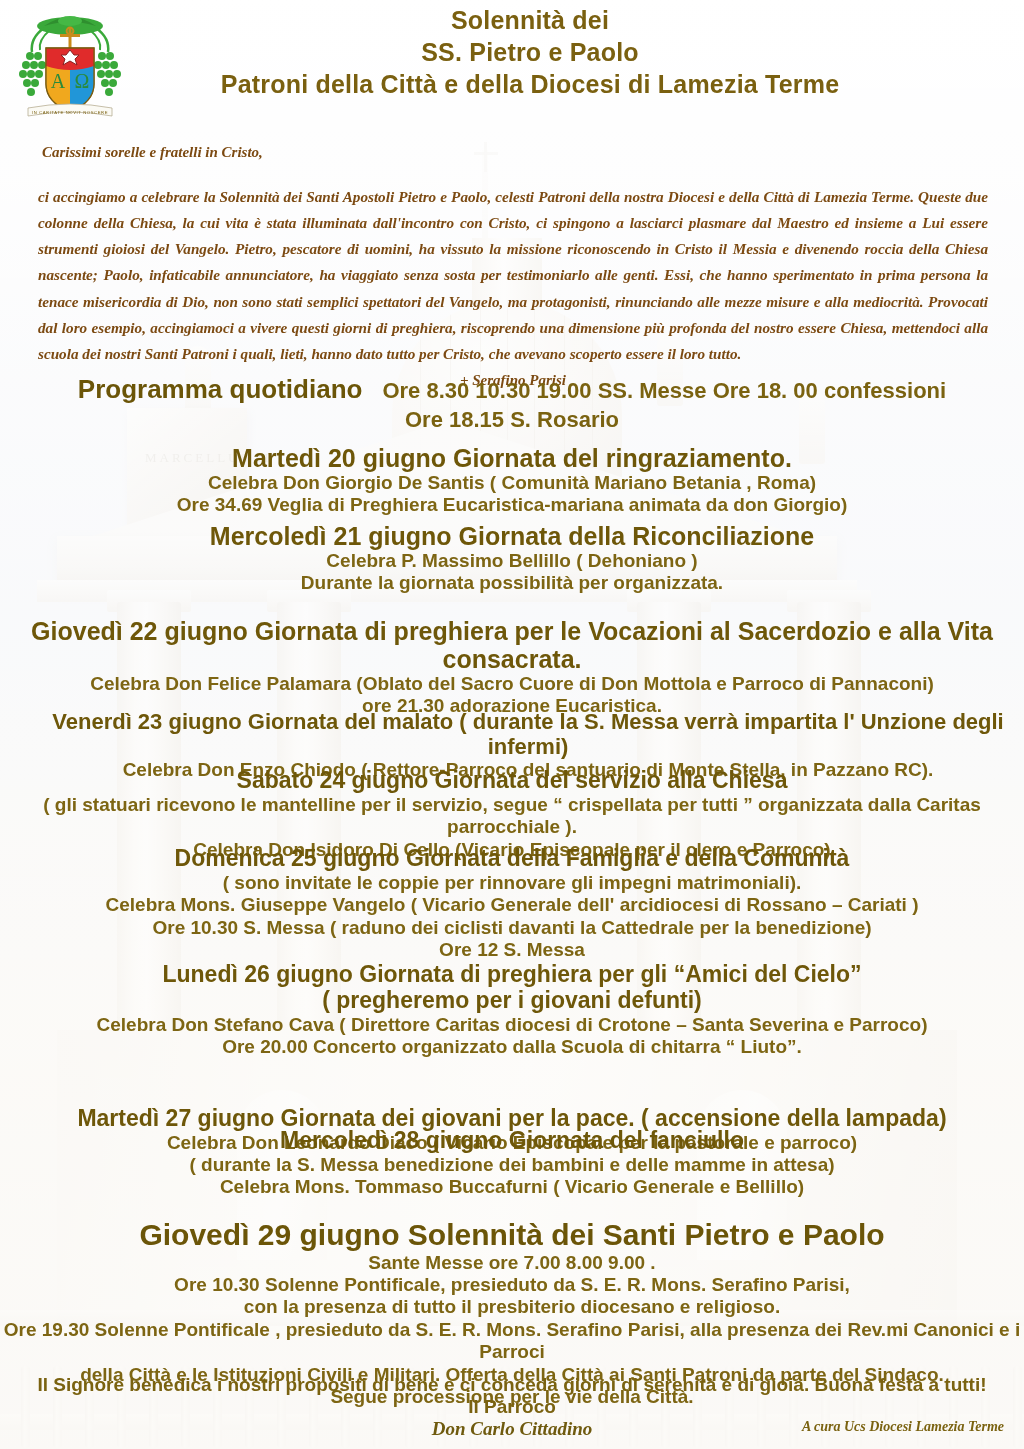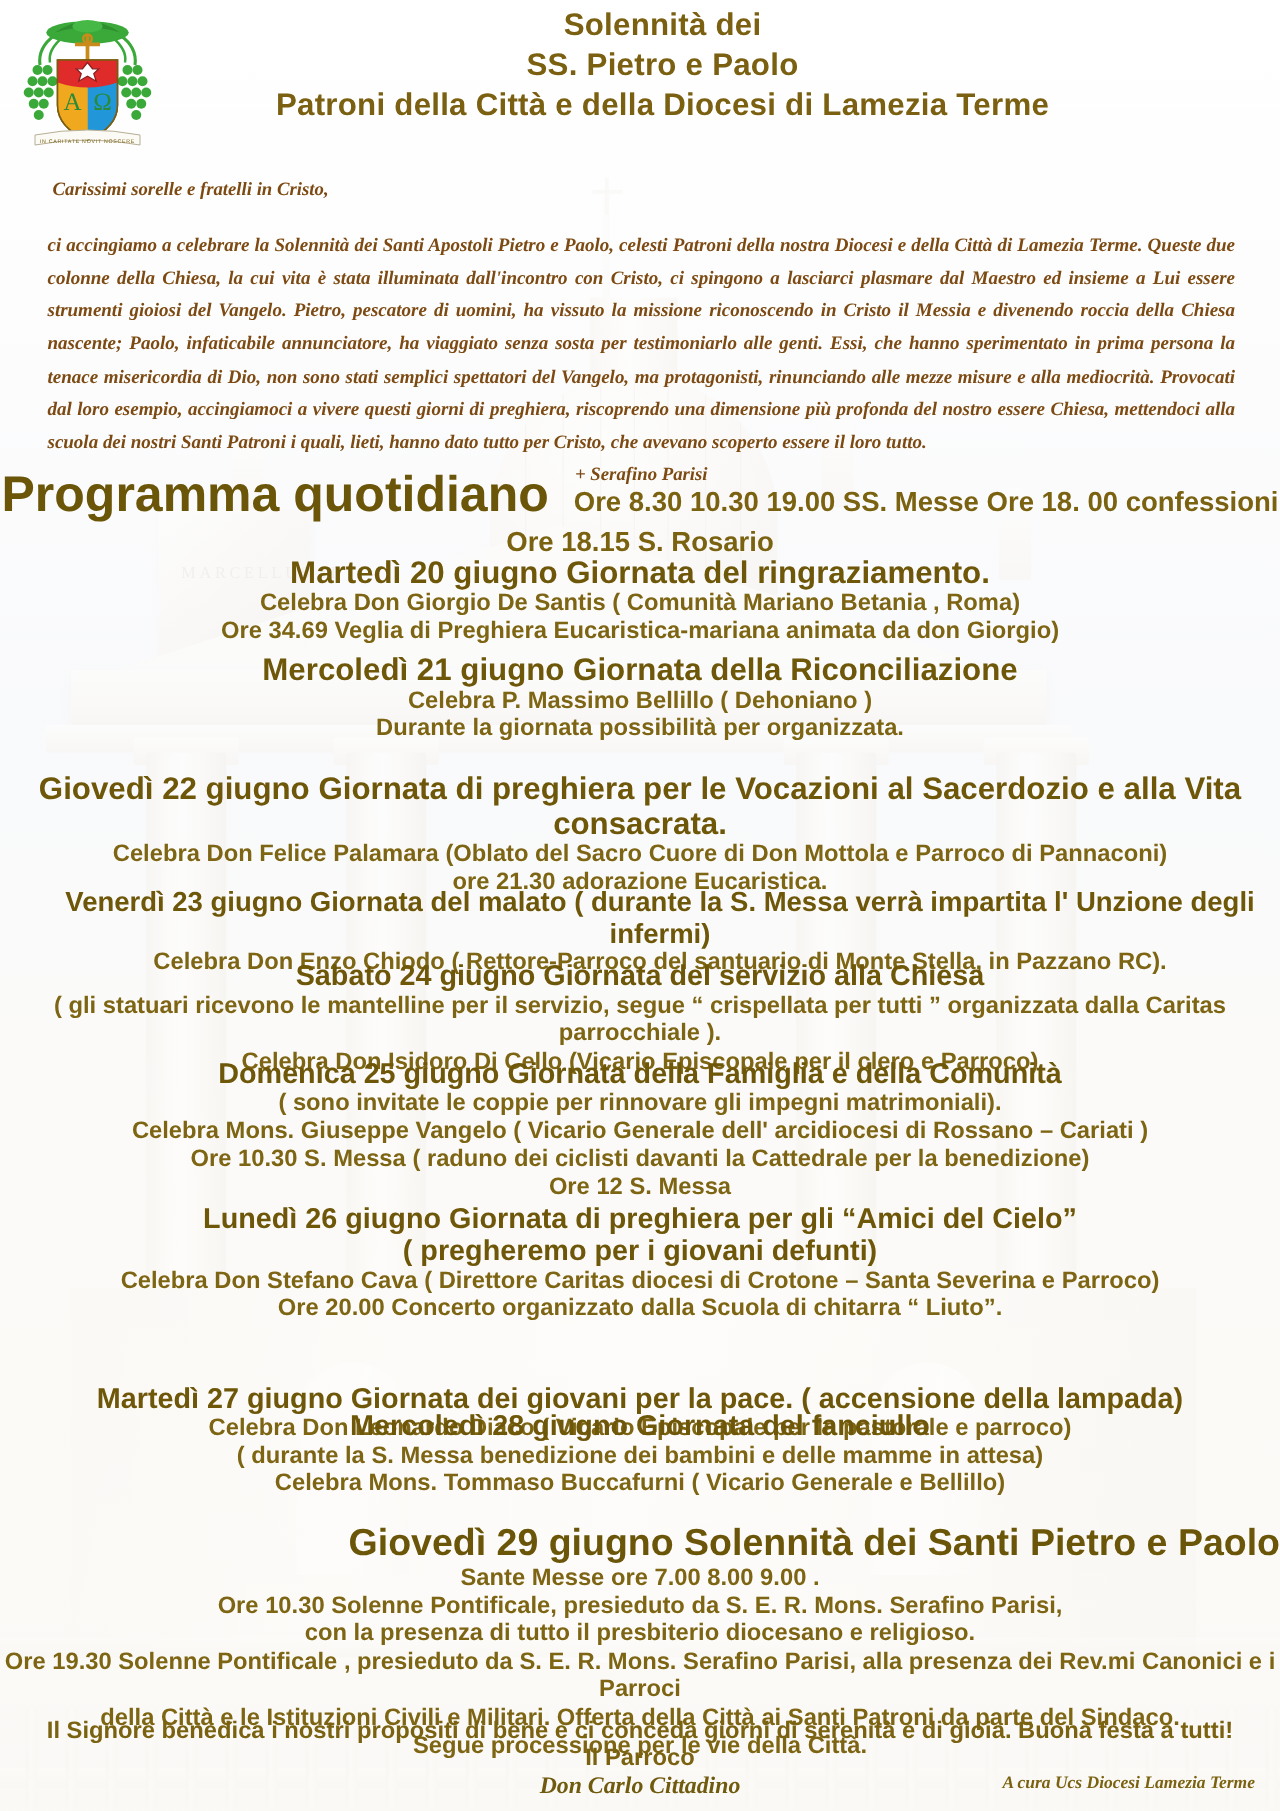--- a/index.html
+++ b/index.html
@@ -207,21 +207,21 @@
   }
   .prog .sub {
     font-weight: bold;
     color: #7d6513;
     line-height: 1.18;
   }
 
   .daily { top: 374px; }
   .daily .line1 { font-size: 0; }
   .daily .big {
-    font-size: 40px; font-weight: bold; color: #6b5508;
+    font-size: 26px; font-weight: bold; color: #6b5508;
     vertical-align: baseline;
     text-align: center;
   }
   .daily .med {
     font-size: 22px; font-weight: bold; color: #7a6210;
     vertical-align: baseline; margin-left: 20px;
   }
   .daily .line2 { font-size: 22px; font-weight: bold; color: #7a6210; margin-top: 2px; }
 
   .d20 { top: 444px; }
@@ -254,21 +254,21 @@
 
   .d27 { top: 1070px; }
   .d27 .hdr { font-size: 23px; margin-top: 36px; }
   .d27 .sub { font-size: 19px; }
 
   .d28 { top: 1128px; }
   .d28 .hdr { font-size: 23px; }
   .d28 .sub { font-size: 19px; }
 
   .d29 { top: 1218px; }
-  .d29 .hdr { font-size: 30px; color: #6b5508; text-align: right; }
+  .d29 .hdr { font-size: 30px; color: #6b5508; }
   .d29 .sub { font-size: 19px; }
 
   .closing { top: 1374px; }
   .closing .bless { font-size: 19px; font-weight: bold; color: #7a6210; }
   .closing .role  { font-size: 19px; font-weight: bold; color: #7a6210; }
   .closing .name  {
     font-size: 19px; font-weight: bold; color: #6f5a0e;
     font-family: "Liberation Serif", serif; font-style: italic;
   }
   .credit {

